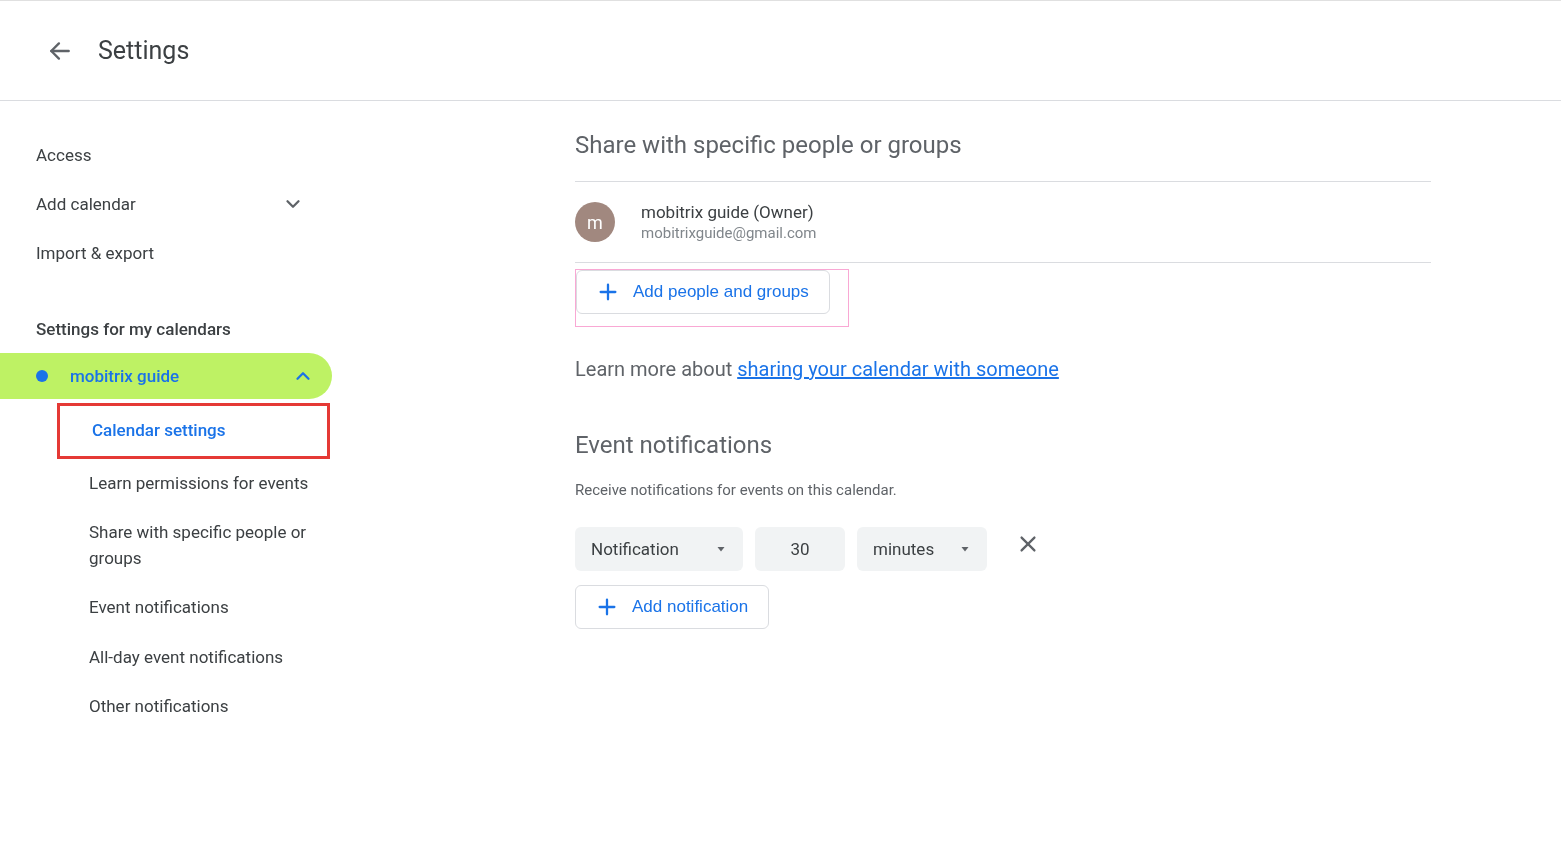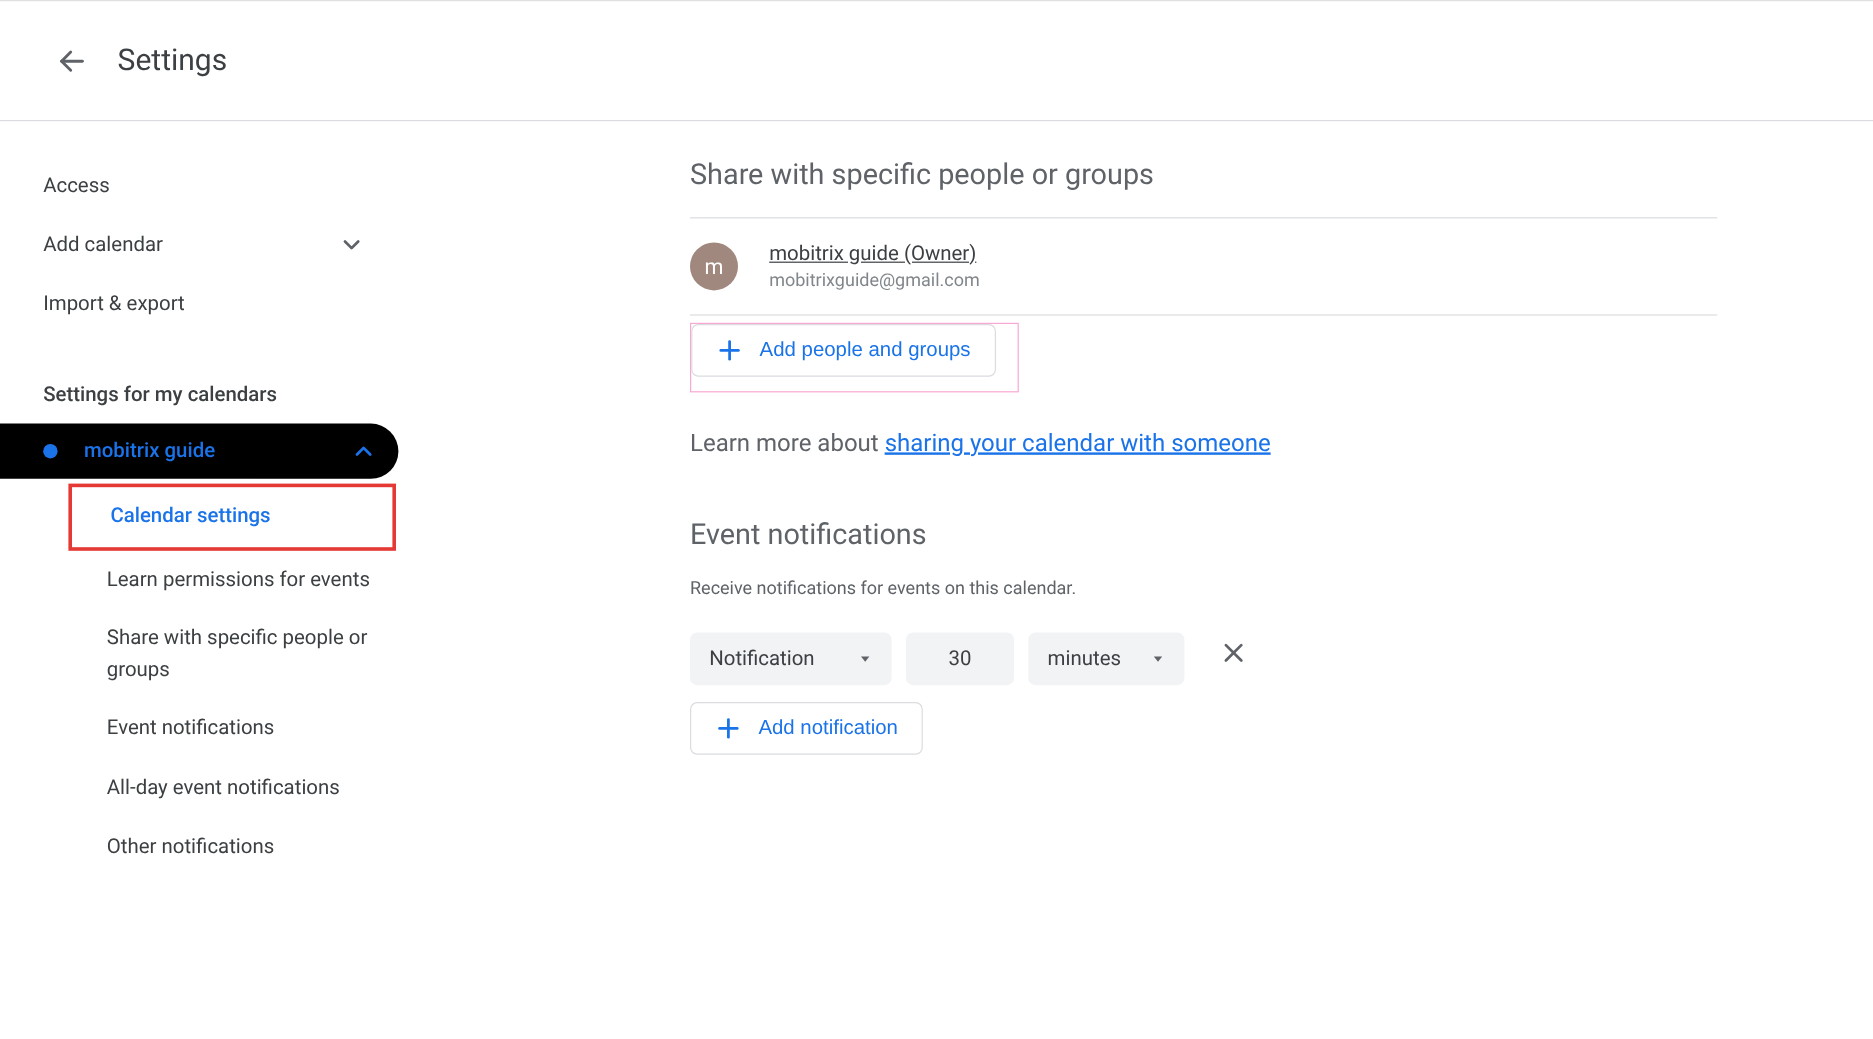--- a/index.html
+++ b/index.html
@@ -5,37 +5,37 @@
 * { box-sizing: border-box; margin: 0; padding: 0; }
 body { font-family: 'Google Sans', Roboto, Arial, sans-serif; background: #fff; color: #3c4043; }
 .app { width: 1561px; height: 866px; border-top: 1px solid #e0e0e0; overflow: hidden; }
 .header { display: flex; align-items: center; height: 100px; padding-left: 40px; border-bottom: 1px solid #dadce0; }
 .back-btn { width: 40px; height: 40px; display: flex; align-items: center; justify-content: center; border-radius: 50%; cursor: pointer; margin-right: 18px; }
 .page-title { font-size: 25px; font-weight: 400; color: #3c4043; }
 .body { display: flex; height: calc(100% - 86px); }
 .sidebar { width: 340px; padding-top: 30px; padding-left: 0; flex-shrink: 0; }
 .sidebar-item { padding: 14px 36px; font-size: 17px; color: #3c4043; cursor: pointer; display: flex; align-items: center; justify-content: space-between; }
 .sidebar-heading { padding: 14px 36px; font-size: 17px; font-weight: 500; color: #3c4043; margin-top: 28px; }
-.calendar-item { background: #000000; border-radius: 0 24px 24px 0; display: flex; align-items: center; padding: 12px 18px 12px 36px; margin-right: 8px; cursor: pointer; }
+.calendar-item { background: #bef264; border-radius: 0 24px 24px 0; display: flex; align-items: center; padding: 12px 18px 12px 36px; margin-right: 8px; cursor: pointer; }
 .dot { width: 12px; height: 12px; border-radius: 50%; background: #1a73e8; margin-right: 22px; flex-shrink: 0; }
 .calendar-name { color: #1a73e8; font-size: 17px; font-weight: 500; flex: 1; }
 .chevron { color: #5f6368; display: flex; align-items: center; }
 .sub-items { margin-top: 4px; margin-left: 21px; }
 .sub-item { padding: 12px 20px 12px 68px; font-size: 17px; color: #3c4043; cursor: pointer; line-height: 1.5; }
 .sub-item.active { color: #1a73e8; font-weight: 500; }
 .highlight-box-red { border: 3px solid #e53935; }
 .highlight-calendar-settings { margin-left: 36px; margin-right: 10px; padding: 12px 20px 12px 32px; }
 .main { flex: 1; padding: 30px 130px 30px 235px; overflow-y: auto; }
 .section-title { font-size: 24px; font-weight: 400; color: #5f6368; margin-bottom: 22px; margin-top: 50px; }
 .section-title:first-child { margin-top: 0; }
 .divider { border: none; border-top: 1px solid #dadce0; }
 .person-row { display: flex; align-items: center; padding: 20px 0; }
 .avatar { width: 40px; height: 40px; border-radius: 50%; background: #a1887f; color: #fff; display: flex; align-items: center; justify-content: center; font-size: 18px; margin-right: 26px; flex-shrink: 0; }
 .person-info { display: flex; flex-direction: column; }
-.person-name { font-size: 17px; color: #3c4043; text-decoration: underline; }
+.person-name { font-size: 17px; color: #3c4043; }
 .person-email { font-size: 15px; color: #80868b; margin-top: 2px; }
 .add-row { padding: 6px 0 14px 0; }
 .add-people-wrap { display: inline-block; border: 1px solid #f9a8d4; padding: 0 18px 12px 0; }
 .outlined-btn { display: inline-flex; align-items: center; border: 1px solid #dadce0; border-radius: 6px; padding: 10px 20px; color: #1a73e8; font-size: 17px; font-weight: 500; background: #fff; cursor: pointer; gap: 14px; }
 .learn-more { font-size: 20px; color: #5f6368; margin-top: 16px; }
 .learn-more a { color: #1a73e8; text-decoration: underline; }
 .subtitle { font-size: 15px; color: #5f6368; margin-bottom: 28px; }
 .notif-row { display: flex; align-items: flex-start; gap: 12px; margin-bottom: 14px; }
 .select-box { background: #f1f3f4; border-radius: 6px; padding: 12px 16px; display: flex; align-items: center; justify-content: space-between; font-size: 17px; color: #3c4043; cursor: pointer; }
 .select-box.method { width: 168px; }

